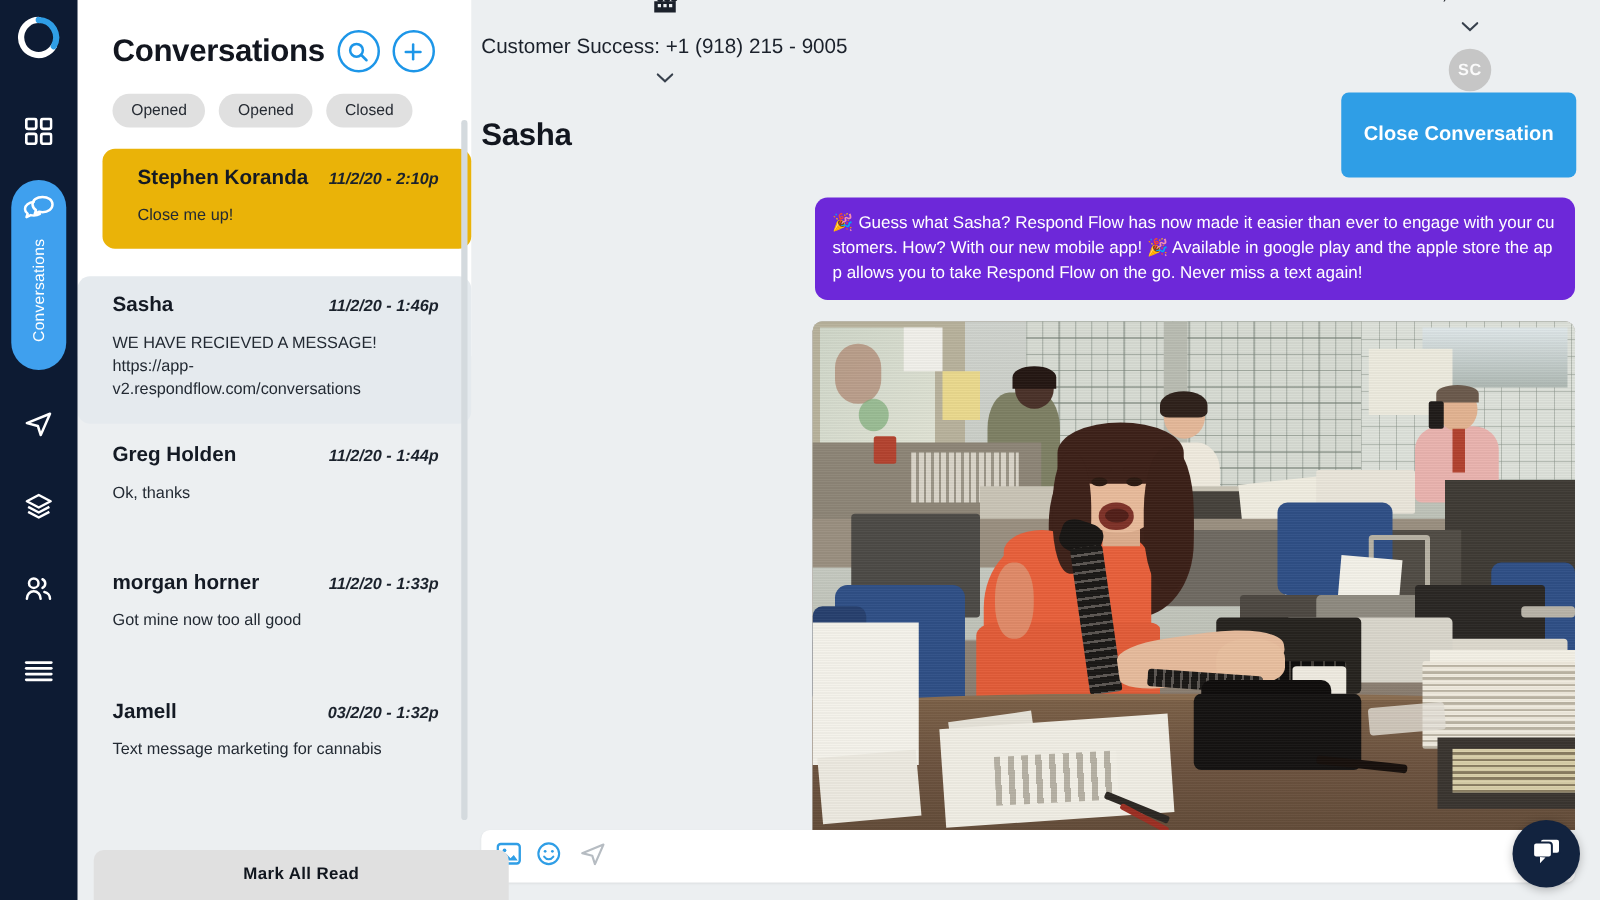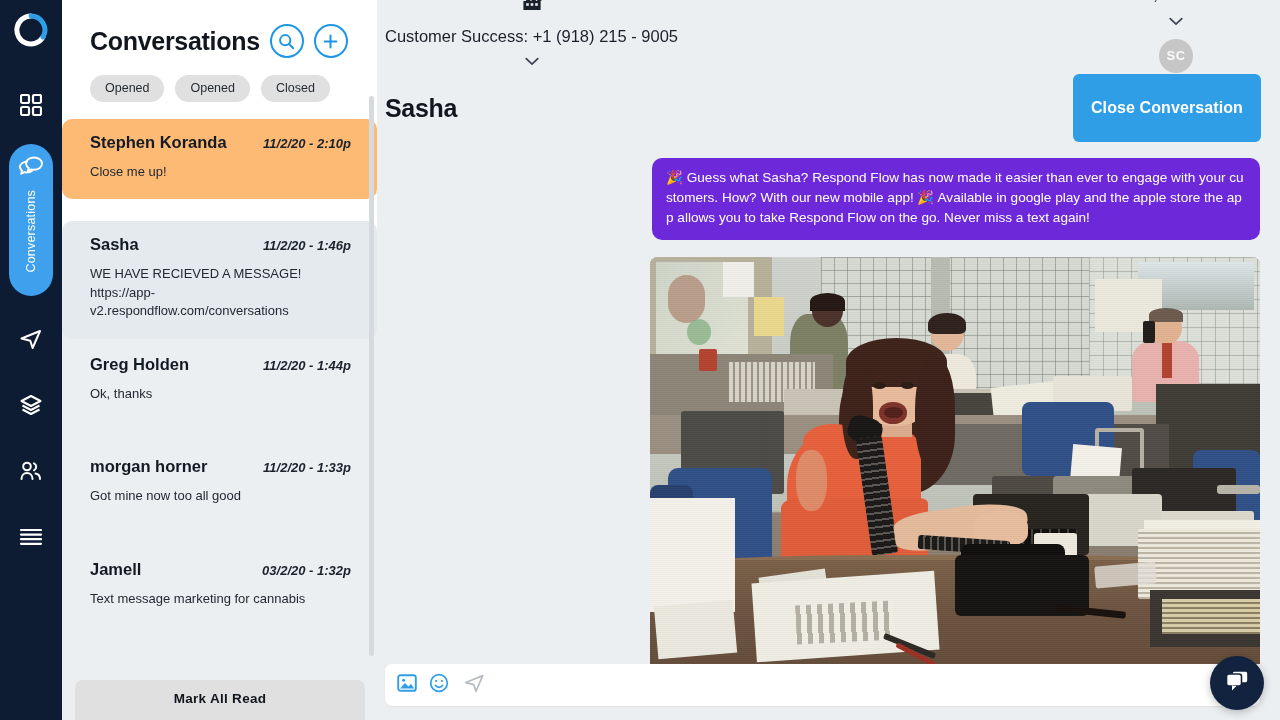--- a/index.html
+++ b/index.html
@@ -54,29 +54,29 @@
     background: #fff; color: #1d96e8;
   }
   .chips { display: flex; gap: 11px; margin-top: 17px; }
   .chip {
     background: #e0e0e0; color: #262b33; font-size: 12.5px;
     border-radius: 14px; padding: 6px 15px 7px; white-space: nowrap;
   }
 
   .convlist { position: relative; z-index: 2; margin-top: 17px; }
   .convitem { padding: 14px 26px 18px 28px; border-radius: 10px; margin-bottom: 2px; }
-  .convitem.white { background: #fdba74; }
+  .convitem.white { background: #eab308; margin-left: 20px; }
   .convitem.selected { background: #e5eaee; }
   .conv-top { display: flex; align-items: baseline; justify-content: space-between; }
   .conv-name { font-size: 16.5px; font-weight: 700; color: #141a24; }
   .conv-time { font-size: 13px; font-style: italic; font-weight: 600; color: #1b222c; white-space: nowrap; }
   .conv-snippet { margin-top: 11px; font-size: 13px; color: #232a33; line-height: 1.42; word-break: break-word; }
   .conv-spacer { height: 20px; }
 
-  .markall-wrap { position: absolute; left: 13px; bottom: 0; width: 290px; z-index: 4; }
+  .markall-wrap { position: absolute; left: 13px; bottom: 0; width: 332px; z-index: 4; }
   .markall {
     background: #e0e0e0; color: #11161e; font-size: 13.5px; font-weight: 700;
     letter-spacing: .3px; text-align: center; border-radius: 8px 8px 0 0;
     padding: 11px 0 14px;
   }
 
   .list-scrollbar {
     position: absolute; right: 3px; top: 96px; width: 5px; height: 560px;
     background: #d4dade; border-radius: 3px; z-index: 3;
   }

